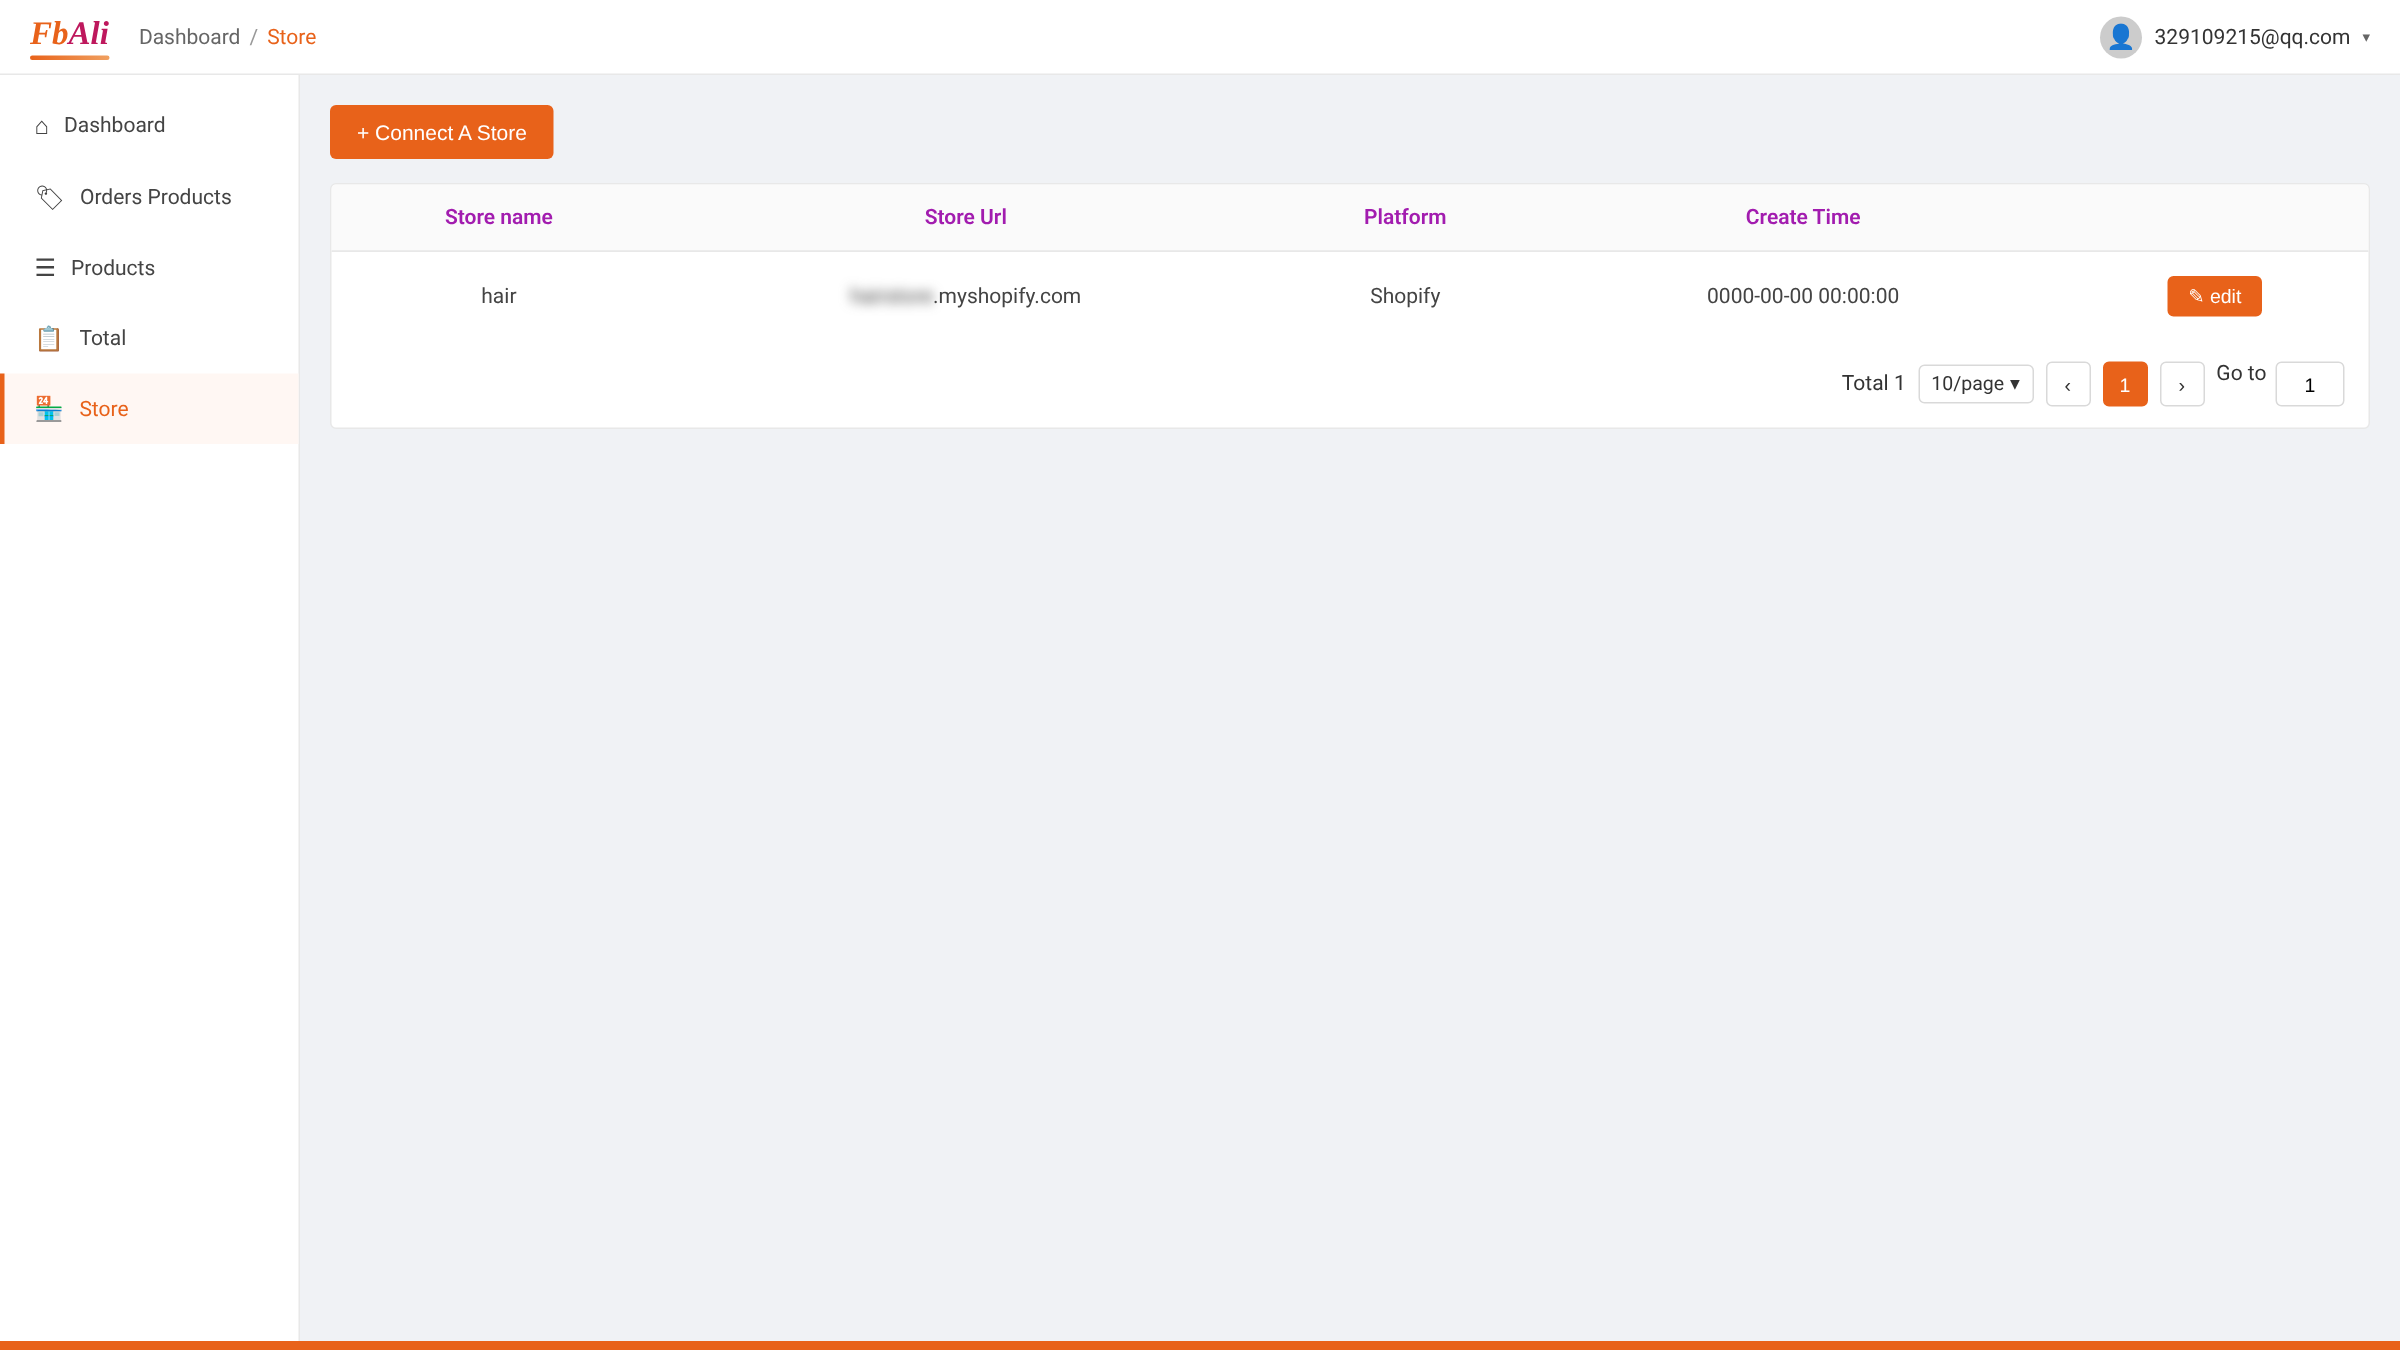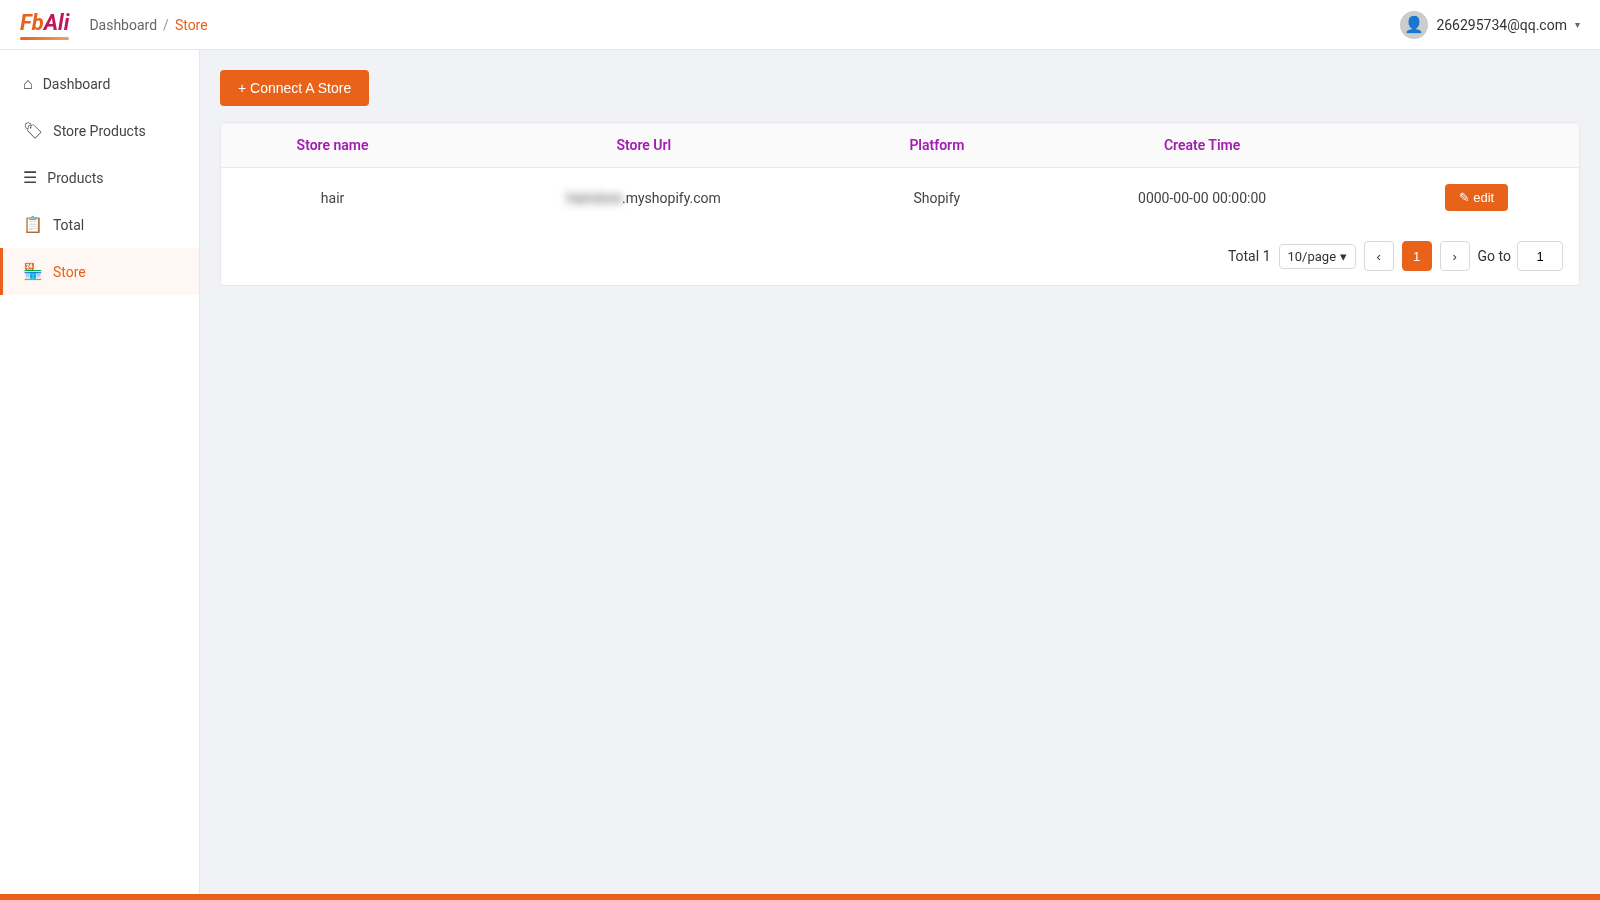--- a/index.html
+++ b/index.html
@@ -21,20 +21,21 @@
       align-items: center;
     }
     .logo-text {
       font-size: 22px;
       font-weight: 700;
       color: #1a1a1a;
       font-style: italic;
     }
     .logo-text span {
       color: #e8621a;
+      font-family: Liberation Serif, serif;
     }
     .logo-underline {
       height: 3px;
       background: linear-gradient(to right, #e8621a, #f0a060);
       border-radius: 2px;
       margin-top: 2px;
     }
     .breadcrumb {
       display: flex;
       align-items: center;
@@ -211,21 +212,20 @@
       font-size: 13px;
       color: #333;
     }
     .page-btn.active {
       background: #e8621a;
       color: #fff;
       border-color: #e8621a;
     }
     .goto-area {
       display: flex;
-      align-items: center;
       gap: 6px;
     }
     .goto-input {
       width: 46px;
       height: 30px;
       border: 1px solid #d9d9d9;
       border-radius: 4px;
       text-align: center;
       font-size: 13px;
     }
@@ -251,35 +251,35 @@
       </div>
     </div>
     <div class="breadcrumb">
       <span>Dashboard</span>
       <span class="separator">/</span>
       <span class="current">Store</span>
     </div>
   </div>
   <div class="user-area">
     <div class="user-avatar">👤</div>
-    <span>266295734@qq.com</span>
+    <span>329109215@qq.com</span>
     <span class="chevron-down">▾</span>
   </div>
 </div>
 
 <div class="main-layout">
 
   <nav class="sidebar">
     <div class="sidebar-item">
       <span class="sidebar-icon">⌂</span>
       <span>Dashboard</span>
     </div>
     <div class="sidebar-item">
       <span class="sidebar-icon">🏷</span>
-      <span>Store Products</span>
+      <span>Orders Products</span>
     </div>
     <div class="sidebar-item">
       <span class="sidebar-icon">☰</span>
       <span>Products</span>
     </div>
     <div class="sidebar-item">
       <span class="sidebar-icon">📋</span>
       <span>Total</span>
     </div>
     <div class="sidebar-item active">

